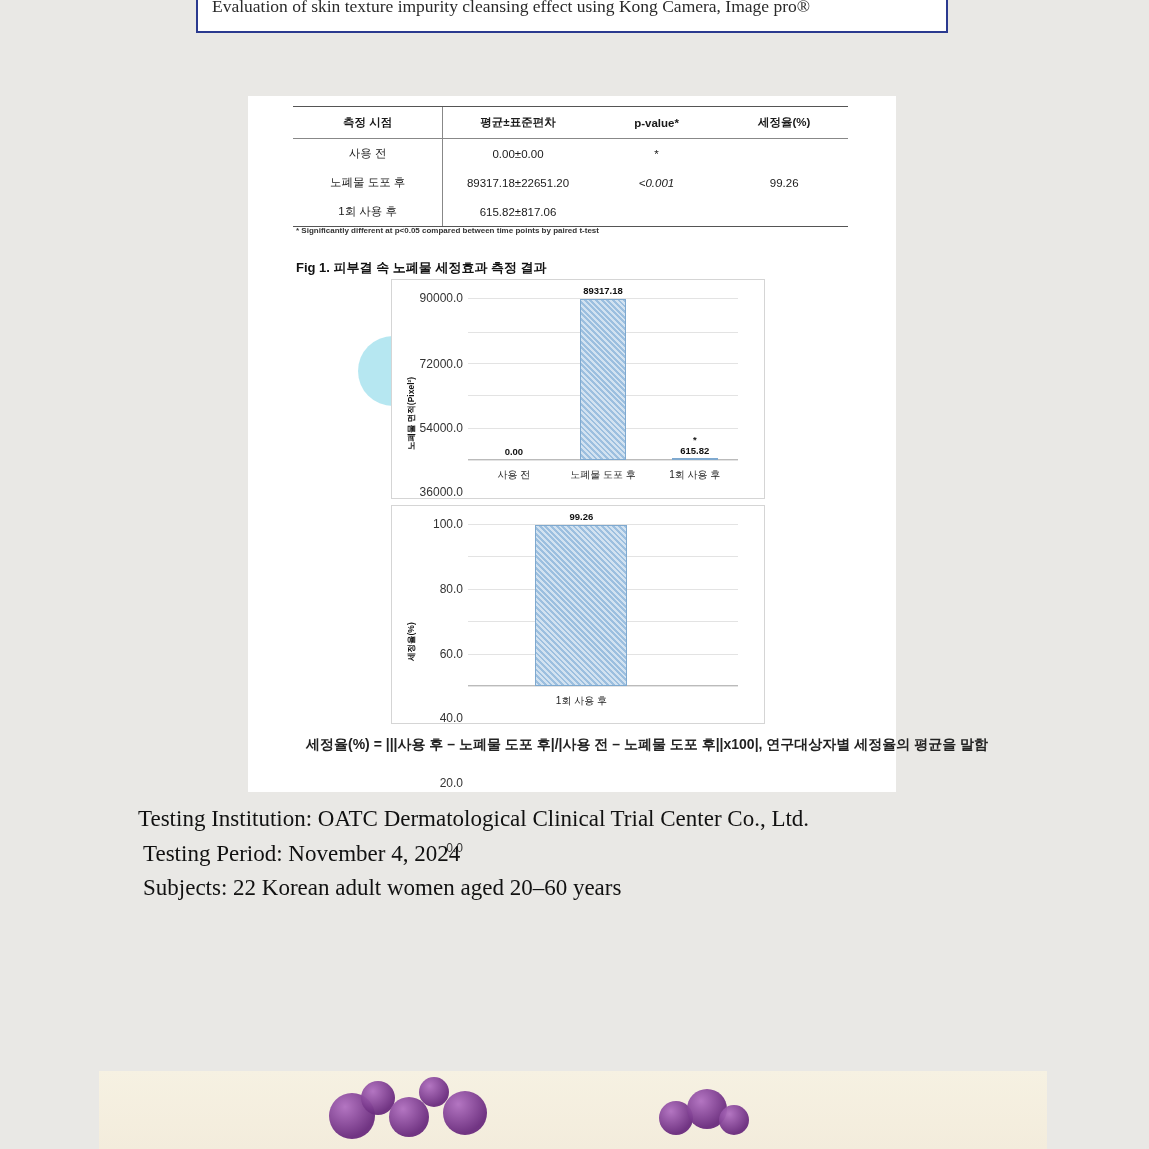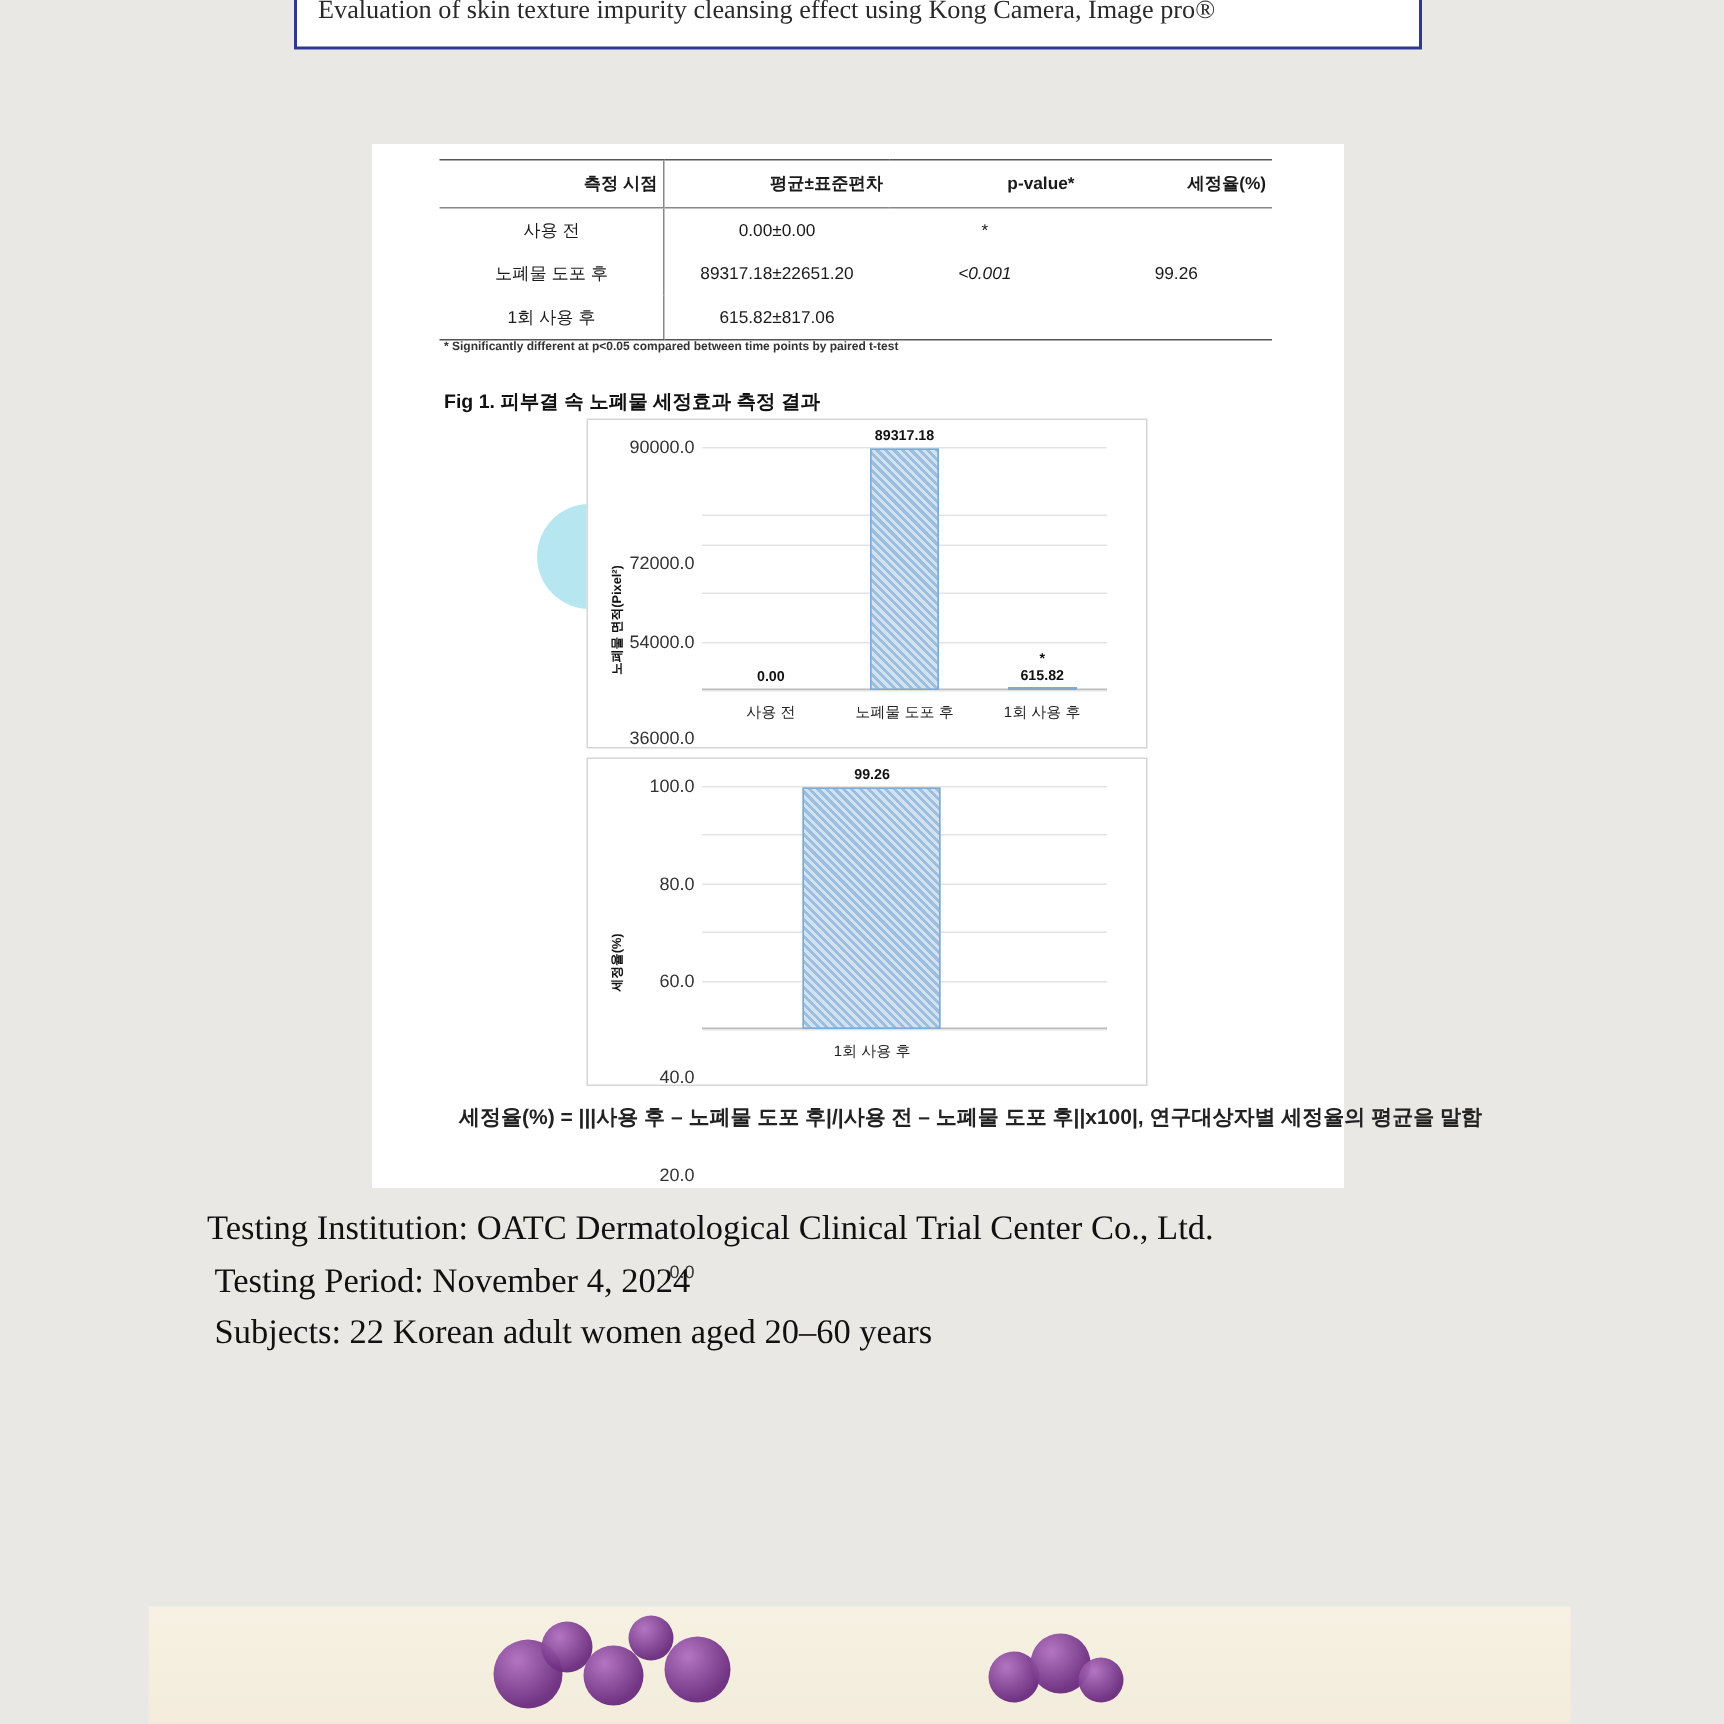--- a/index.html
+++ b/index.html
@@ -54,21 +54,20 @@
     padding:7px 4px;
     text-align:center;
     font-weight:normal;
   }
   .rtable thead th{
     font-weight:bold;
     font-size:11.5px;
     border-top:1.5px solid #555;
     border-bottom:1px solid #888;
     padding:8px 4px;
-    text-align:right;
   }
   .rtable tbody tr:last-child td{
     border-bottom:1.5px solid #555;
   }
   .rtable .c0{width:27%;}
   .rtable .c1{width:27%;border-left:1px solid #888;}
   .rtable .c2{width:23%;}
   .rtable .c3{width:23%;}
   .pval{font-style:italic;font-weight:bold;font-size:11px;}
   .star-cell{font-size:12px;}
@@ -263,21 +262,21 @@
         </div>
         <div class="gridline" style="top: 129.6px;">
           <div class="ytick" style="top: 129.6px;">18000.0</div>
         </div>
         <div class="gridline" style="top: 97.2px;">
           <div class="ytick" style="top: 97.2px;">36000.0</div>
         </div>
         <div class="gridline" style="top: 64.8px;">
           <div class="ytick" style="top: 64.8px;">54000.0</div>
         </div>
-        <div class="gridline" style="top: 45px;">
+        <div class="gridline" style="top: 34px;">
           <div class="ytick" style="top: 32.4px;">72000.0</div>
         </div>
         <div class="gridline" style="top: 0px;">
           <div class="ytick" style="top: 0px;">90000.0</div>
         </div>
         <div class="barlabel" style="left: 45.9px; top: 148px;">0.00</div>
         <div class="xlabel" style="left: 45.9px; top: 170px;">사용 전</div>
         <div class="bar" style="left: 112px; width: 46px; height: 160.771px;"></div>
         <div class="barlabel" style="left: 135px; top: -12.7709px;">89317.18</div>
         <div class="xlabel" style="left: 135px; top: 170px;">노폐물 도포 후</div>

